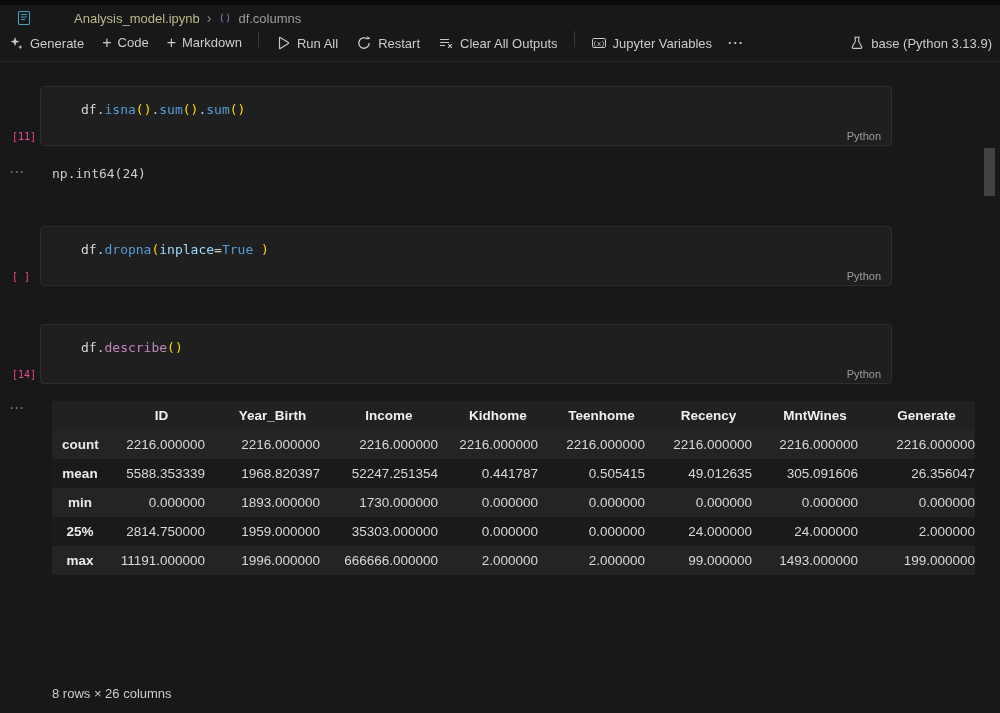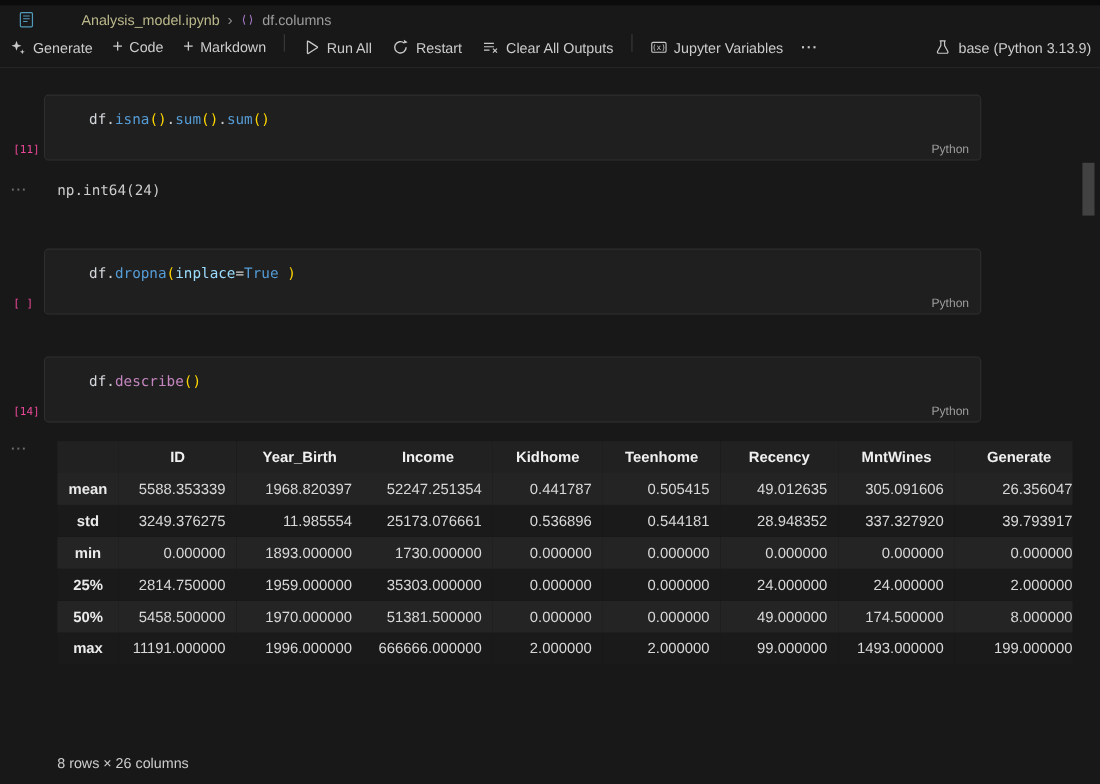--- a/index.html
+++ b/index.html
@@ -246,73 +246,62 @@
             <th>Income</th>
             <th>Kidhome</th>
             <th>Teenhome</th>
             <th>Recency</th>
             <th>MntWines</th>
             <th>Generate</th>
           </tr>
         </thead>
         <tbody>
           <tr>
+            <th>count</th>
+            <td>2216.000000</td>
+            <td>2216.000000</td>
+            <td>2216.000000</td>
+            <td>2216.000000</td>
+            <td>2216.000000</td>
+            <td>2216.000000</td>
+            <td>2216.000000</td>
+            <td>2216.000000</td>
+          </tr>
+          <tr>
             <th>mean</th>
             <td>5588.353339</td>
             <td>1968.820397</td>
             <td>52247.251354</td>
             <td>0.441787</td>
             <td>0.505415</td>
             <td>49.012635</td>
             <td>305.091606</td>
             <td>26.356047</td>
           </tr>
           <tr>
-            <th>std</th>
-            <td>3249.376275</td>
-            <td>11.985554</td>
-            <td>25173.076661</td>
-            <td>0.536896</td>
-            <td>0.544181</td>
-            <td>28.948352</td>
-            <td>337.327920</td>
-            <td>39.793917</td>
-          </tr>
-          <tr>
             <th>min</th>
             <td>0.000000</td>
             <td>1893.000000</td>
             <td>1730.000000</td>
             <td>0.000000</td>
             <td>0.000000</td>
             <td>0.000000</td>
             <td>0.000000</td>
             <td>0.000000</td>
           </tr>
           <tr>
             <th>25%</th>
             <td>2814.750000</td>
             <td>1959.000000</td>
             <td>35303.000000</td>
             <td>0.000000</td>
             <td>0.000000</td>
             <td>24.000000</td>
             <td>24.000000</td>
             <td>2.000000</td>
-          </tr>
-          <tr>
-            <th>50%</th>
-            <td>5458.500000</td>
-            <td>1970.000000</td>
-            <td>51381.500000</td>
-            <td>0.000000</td>
-            <td>0.000000</td>
-            <td>49.000000</td>
-            <td>174.500000</td>
-            <td>8.000000</td>
           </tr>
           <tr>
             <th>max</th>
             <td>11191.000000</td>
             <td>1996.000000</td>
             <td>666666.000000</td>
             <td>2.000000</td>
             <td>2.000000</td>
             <td>99.000000</td>
             <td>1493.000000</td>

